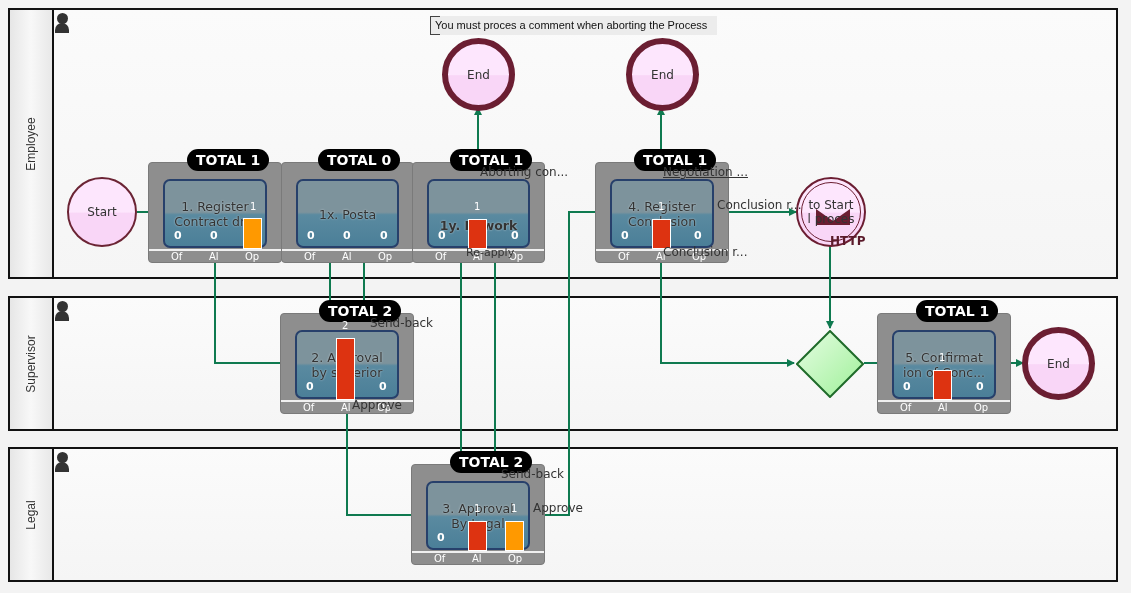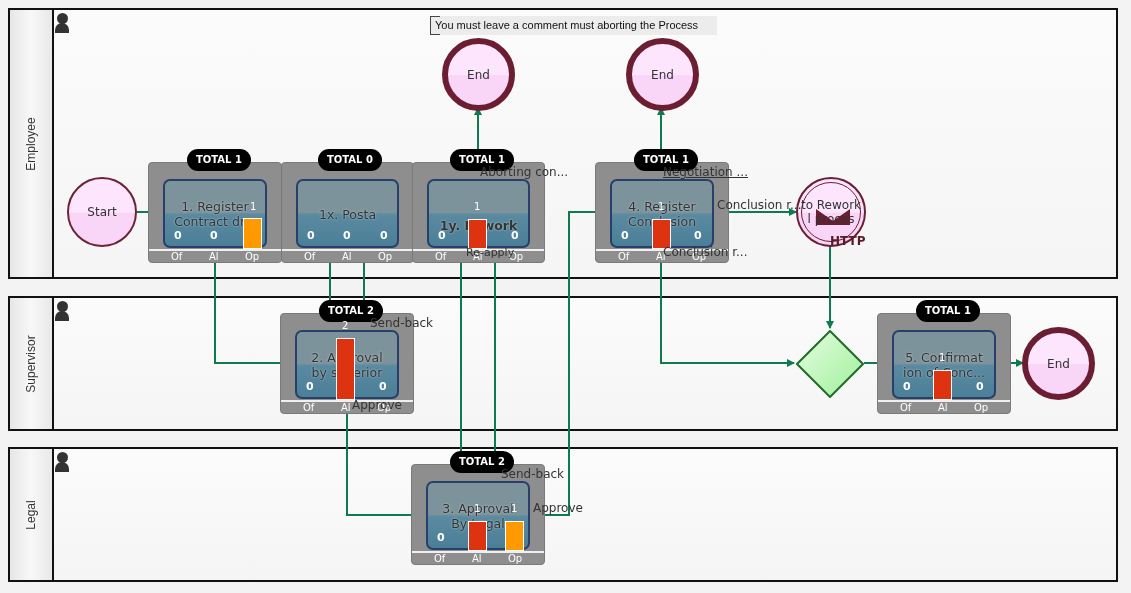--- a/index.html
+++ b/index.html
@@ -12,21 +12,21 @@
   .person-icon .body{position:absolute;left:1px;top:10px;width:14px;height:10px;background:#333;border-radius:7px 7px 0 0;}
   .conn{position:absolute;left:0;top:0;width:1131px;height:593px;pointer-events:none;}
   .task-group{position:absolute;background:#8e8e8e;border-radius:4px;border:1px solid #7a7a7a;box-sizing:border-box;}
   .task{position:absolute;left:14px;top:16px;right:14px;height:69px;border:2px solid #27406b;border-radius:7px;box-sizing:border-box;background:linear-gradient(#7d939c 0%,#7d939c 48%,#5a8aa0 52%,#4b7f98 100%);overflow:hidden;}
   .task-name{position:absolute;left:0;right:0;top:18px;text-align:center;font-size:12.5px;line-height:15px;color:#333;text-shadow:0 0 2px #c8d4d8;white-space:pre;}
   .cnt{position:absolute;font-size:11px;color:#fff;font-weight:bold;}
   .axis{position:absolute;left:0;right:0;top:86px;height:2px;background:#f0f0f0;}
   .axis-lbl{position:absolute;top:88px;font-size:10px;color:#fff;}
   .bar{position:absolute;border:1px solid #fff;box-sizing:border-box;}
   .bar-lbl{position:absolute;font-size:10px;color:#fff;}
-  .total{position:absolute;top:-14px;height:22px;padding:0 9px;background:#000;color:#fff;border-radius:11px;font-size:10px;font-weight:bold;line-height:22px;white-space:nowrap;}
+  .total{position:absolute;top:-14px;height:22px;padding:0 9px;background:#000;color:#fff;border-radius:11px;font-size:14px;font-weight:bold;line-height:22px;white-space:nowrap;}
   .event{position:absolute;border-radius:50%;box-sizing:border-box;background:linear-gradient(#fde6fd 0%,#fde6fd 50%,#f9d6f7 52%,#f9d6f7 100%);display:flex;align-items:center;justify-content:center;font-size:12px;color:#333;}
   .event.start{border:2px solid #6b2434;}
   .event.end{border:6px solid #6b1e32;}
   .event.inter{border:2px solid #6b1e32;}
   .event.inter .inner{position:absolute;left:3px;top:3px;right:3px;bottom:3px;border:1px solid #6b1e32;border-radius:50%;}
   .flow-lbl{position:absolute;font-size:12px;color:#333;white-space:nowrap;}
   .note{position:absolute;left:430px;top:16px;width:287px;height:19px;background:#ececec;font-family:"Liberation Sans",sans-serif;font-size:11px;line-height:19px;color:#111;padding-left:5px;box-sizing:border-box;}
   .note::before{content:"";position:absolute;left:0;top:0;width:10px;height:19px;border-left:1.5px solid #444;border-top:1.5px solid #444;border-bottom:1.5px solid #444;box-sizing:border-box;}
   .gateway{position:absolute;left:796px;top:330px;width:68px;height:68px;}
 </style>
@@ -54,21 +54,21 @@
 <div class="lane" style="top:447px;height:135px;">
   <div class="lane-head">
       <span class="lane-label">Legal</span>
     </div>
   <div class="person-icon">
       <div class="head"></div>
       <div class="body"></div>
     </div>
 </div>
 
-<div class="note">You must leave a comment must aborting the Process</div>
+<div class="note">You must proces a comment when aborting the Process</div>
 
 <svg class="conn" viewBox="0 0 1131 593">
   <defs>
     <marker id="arr" markerWidth="8" markerHeight="8" refX="7" refY="4" orient="auto" markerUnits="userSpaceOnUse">
       <path d="M0,0 L8,4 L0,8 z" fill="#0f7a50"></path>
     </marker>
   </defs>
   <g stroke="#0f7a50" stroke-width="2" fill="none">
     <path d="M137,212 L163,212" marker-end="url(#arr)"></path>
     <path d="M215,248 L215,363 L294,363" marker-end="url(#arr)"></path>
@@ -98,21 +98,21 @@
     <span>End</span>
   </div>
 <div class="event end" style="left:1022px;top:327px;width:73px;height:73px;">
     <span>End</span>
   </div>
 <div class="event inter" style="left:796px;top:177px;width:70px;height:70px;">
   <div class="inner"></div>
   <svg width="34" height="16" style="position:absolute;left:18px;top:30px;" viewBox="0 0 34 16">
       <path d="M0,0 L17,12 L34,0 L34,16 L0,16 z" fill="#6b1e32"></path>
     </svg>
-  <span style="position:relative;white-space:pre;text-align:center;line-height:14px;">to Rework
+  <span style="position:relative;white-space:pre;text-align:center;line-height:14px;">to Start
 l proces</span>
 </div>
 <div class="flow-lbl" style="left:830px;top:234px;font-weight:bold;font-size:12px;color:#5a1a2a;">HTTP</div>
 
 <svg class="gateway" viewBox="0 0 68 68">
   <defs>
       <linearGradient id="gw" x1="0" y1="0" x2="1" y2="1">
         <stop offset="0" stop-color="#e6fde3"></stop>
         <stop offset="1" stop-color="#9ef098"></stop>
       </linearGradient>

